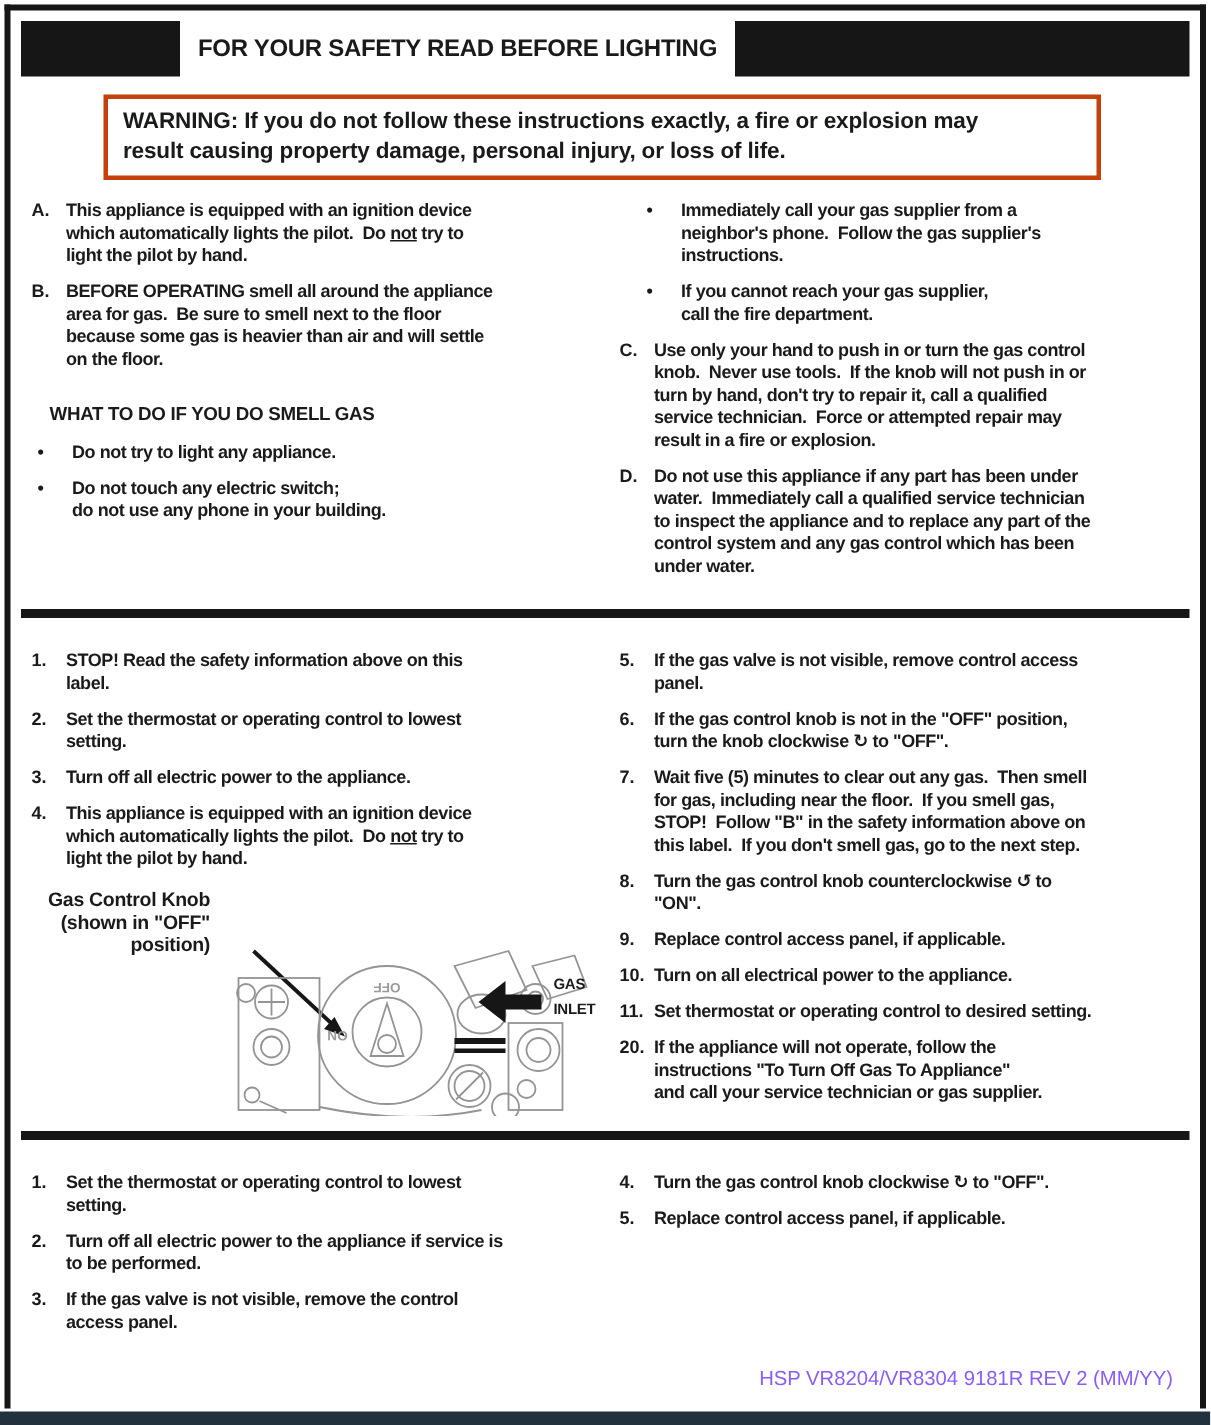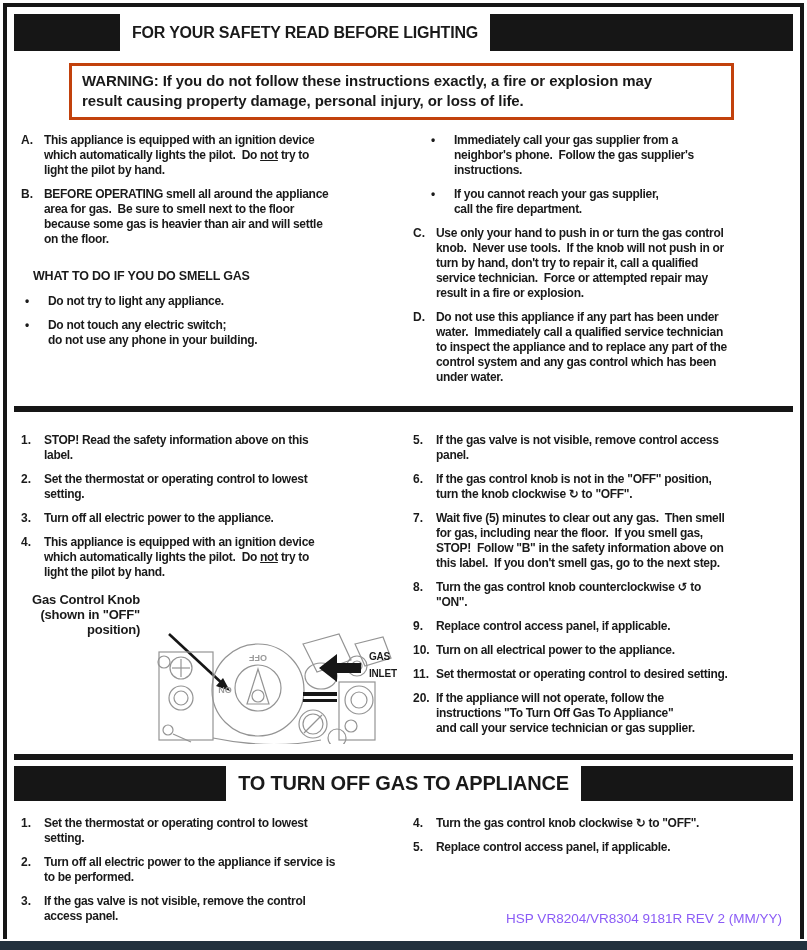--- a/index.html
+++ b/index.html
@@ -239,25 +239,20 @@
           <span class="lbl">20.</span>
           <span class="txt">If the appliance will not operate, follow the
 instructions "To Turn Off Gas To Appliance"
 and call your service technician or gas supplier.</span>
         </div>
       </div>
     </div>
 
     <div class="divider div2"></div>
     <div class="gap-after-div"></div>
-    <div class="section-header hdr3">
-      <div class="hbar"></div>
-      <div class="htitle">TO TURN OFF GAS TO APPLIANCE</div>
-      <div class="hbar"></div>
-    </div>
 
     <div class="cols sec3" style="margin-top:15px;">
       <div class="col-left">
         <div class="item">
           <span class="lbl">1.</span>
           <span class="txt">Set the thermostat or operating control to lowest
 setting.</span>
         </div>
         <div class="item">
           <span class="lbl">2.</span>

